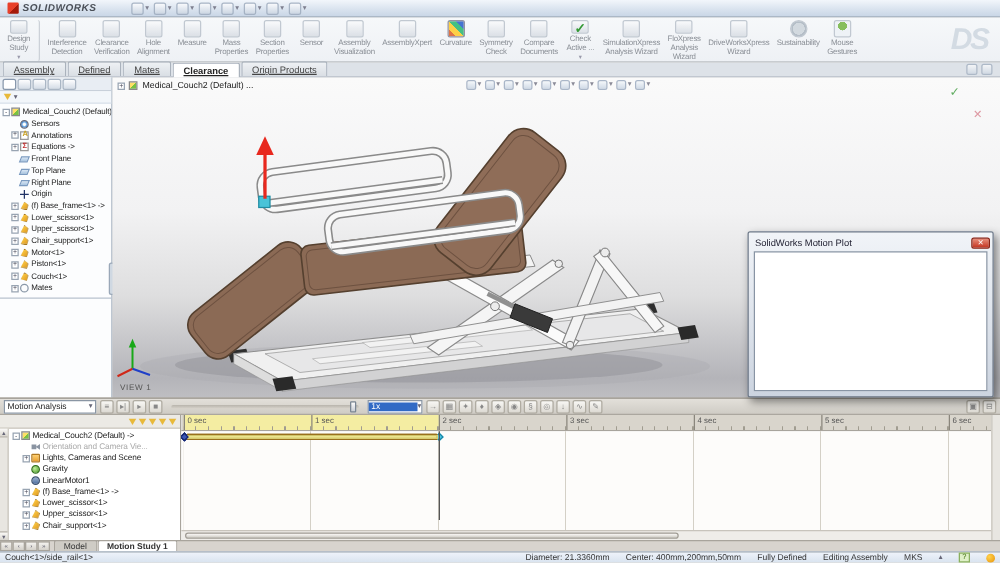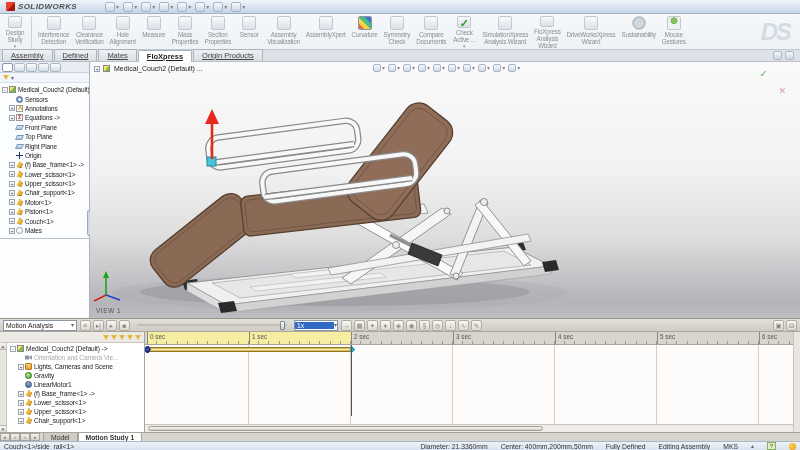--- a/index.html
+++ b/index.html
@@ -396,21 +396,21 @@
 
   <div id="cmdtabs">
     <span style="display:flex">
 
         <span class="ctab">Assembly</span>
 
         <span class="ctab">Defined</span>
 
         <span class="ctab">Mates</span>
 
-        <span class="ctab tab-active-true">FloXpress</span>
+        <span class="ctab tab-active-true">Clearance</span>
 
         <span class="ctab">Origin Products</span>
       </span>
     <span id="cmdtabs-right">
       <span class="mini-ic"></span>
       <span class="mini-ic"></span>
     </span>
   </div>
 
   <div id="leftpanel">
@@ -660,20 +660,27 @@
         <span class="hico">
           <span class="mini-ic gi-view-settings"></span>
           <span class="caret show-true">▾</span>
         </span>
       </div>
     <div id="vp-viewlabel">VIEW 1</div>
     <div id="confirm-check">✓</div>
     <div id="confirm-x">✕</div>
   </div>
 
+  <div id="motionplot">
+    <div id="mp-title">
+      <span>SolidWorks Motion Plot</span>
+      <span id="mp-close">✕</span>
+    </div>
+    <div id="mp-client"></div>
+  </div>
 
   <div id="mm-toolbar">
     <span id="study-type">
       <span>Motion Analysis</span>
       <span class="caret">▾</span>
     </span>
     <span style="display:flex;gap:2px">
 
         <span class="tbi gi-calculate">≡</span>
 

